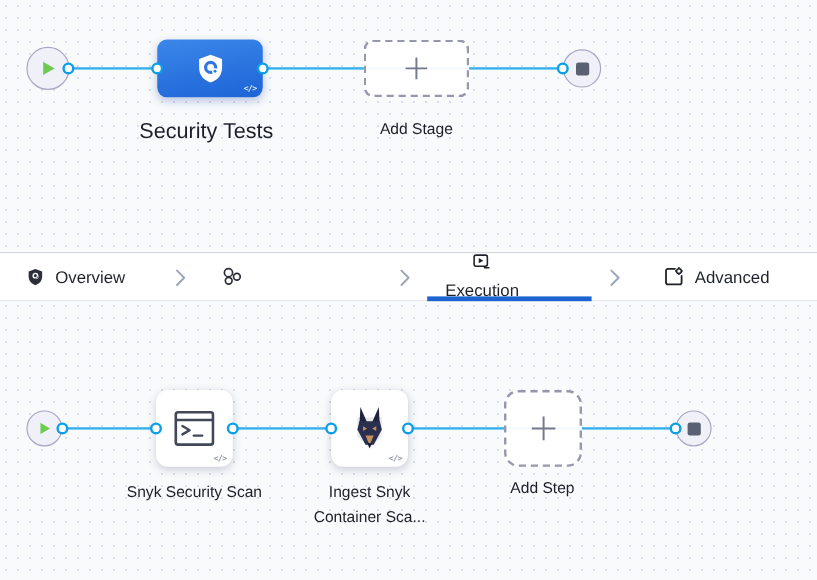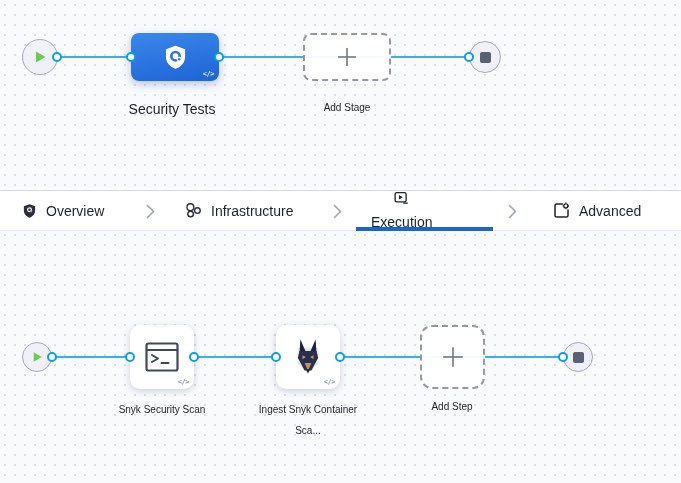--- a/index.html
+++ b/index.html
@@ -59,27 +59,27 @@
   .code-badge {
     position:absolute; right:5px; bottom:3px;
     font-size:7px; font-weight:bold; letter-spacing:-0.5px;
     font-family:"DejaVu Sans Mono", monospace;
   }
   .code-badge.on-blue { color:rgba(255,255,255,.85); }
   .code-badge.on-white { color:#8d93a1; }
 
   .graph-label {
     position:absolute; text-align:center; line-height:21px;
-    font-size:10px; color:#1d2029; z-index:1;
-  }
-  .stage-label { font-size:14px; }
+    font-size:13px; color:#1d2029; z-index:1;
+  }
+  .stage-label { font-size:18px; }
 
   
   #tab-bar {
-    position:absolute; left:0; top:190px; width:681px; height:41px;
+    position:absolute; left:0; top:210px; width:681px; height:41px;
     background:#fff; border-top:1px solid #d6d9e1; border-bottom:1px solid #e6e8ee;
     z-index:4;
     padding-left:44px;
   }
   .tab {
     position:absolute; top:0; height:100%;
     display:flex; align-items:center; gap:9px;
     font-size:14px; color:#1f222b; cursor:pointer; white-space:nowrap;
   }
   .tab.active { font-weight:normal;flex-direction:column; }
@@ -143,21 +143,20 @@
   <svg class="tab-chevron" style="left:146px;" width="9" height="15" viewBox="0 0 9 15">
     <polyline points="1.5,1.5 7.5,7.5 1.5,13.5" fill="none" stroke="#9aa5bb" stroke-width="1.6" stroke-linecap="round" stroke-linejoin="round"></polyline>
   </svg>
 
   <div class="tab" style="left:185px;">
     <svg width="17" height="17" viewBox="0 0 17 17">
       <circle cx="5.4" cy="5.2" r="3.4" fill="#ffffff" stroke="#2c2f3a" stroke-width="1.4"></circle>
       <circle cx="5.6" cy="12" r="2.8" fill="#ffffff" stroke="#2c2f3a" stroke-width="1.4"></circle>
       <circle cx="12.4" cy="8.6" r="2.8" fill="#ffffff" stroke="#2c2f3a" stroke-width="1.4"></circle>
     </svg>
-    <span>Infrastructure</span>
   </div>
   <svg class="tab-chevron" style="left:333px;" width="9" height="15" viewBox="0 0 9 15">
     <polyline points="1.5,1.5 7.5,7.5 1.5,13.5" fill="none" stroke="#9aa5bb" stroke-width="1.6" stroke-linecap="round" stroke-linejoin="round"></polyline>
   </svg>
 
   <div class="tab active" style="left:371px;">
     <svg width="17" height="16" viewBox="0 0 17 16">
       <rect x="1.2" y="1.8" width="12.6" height="10.6" rx="1.8" fill="none" stroke="#1f222b" stroke-width="1.5"></rect>
       <path d="M5.6 4.6 L10 7.1 L5.6 9.6 Z" fill="#1f222b"></path>
       <line x1="11" y1="13.8" x2="15.2" y2="13.8" stroke="#1f222b" stroke-width="1.5" stroke-linecap="round"></line>

